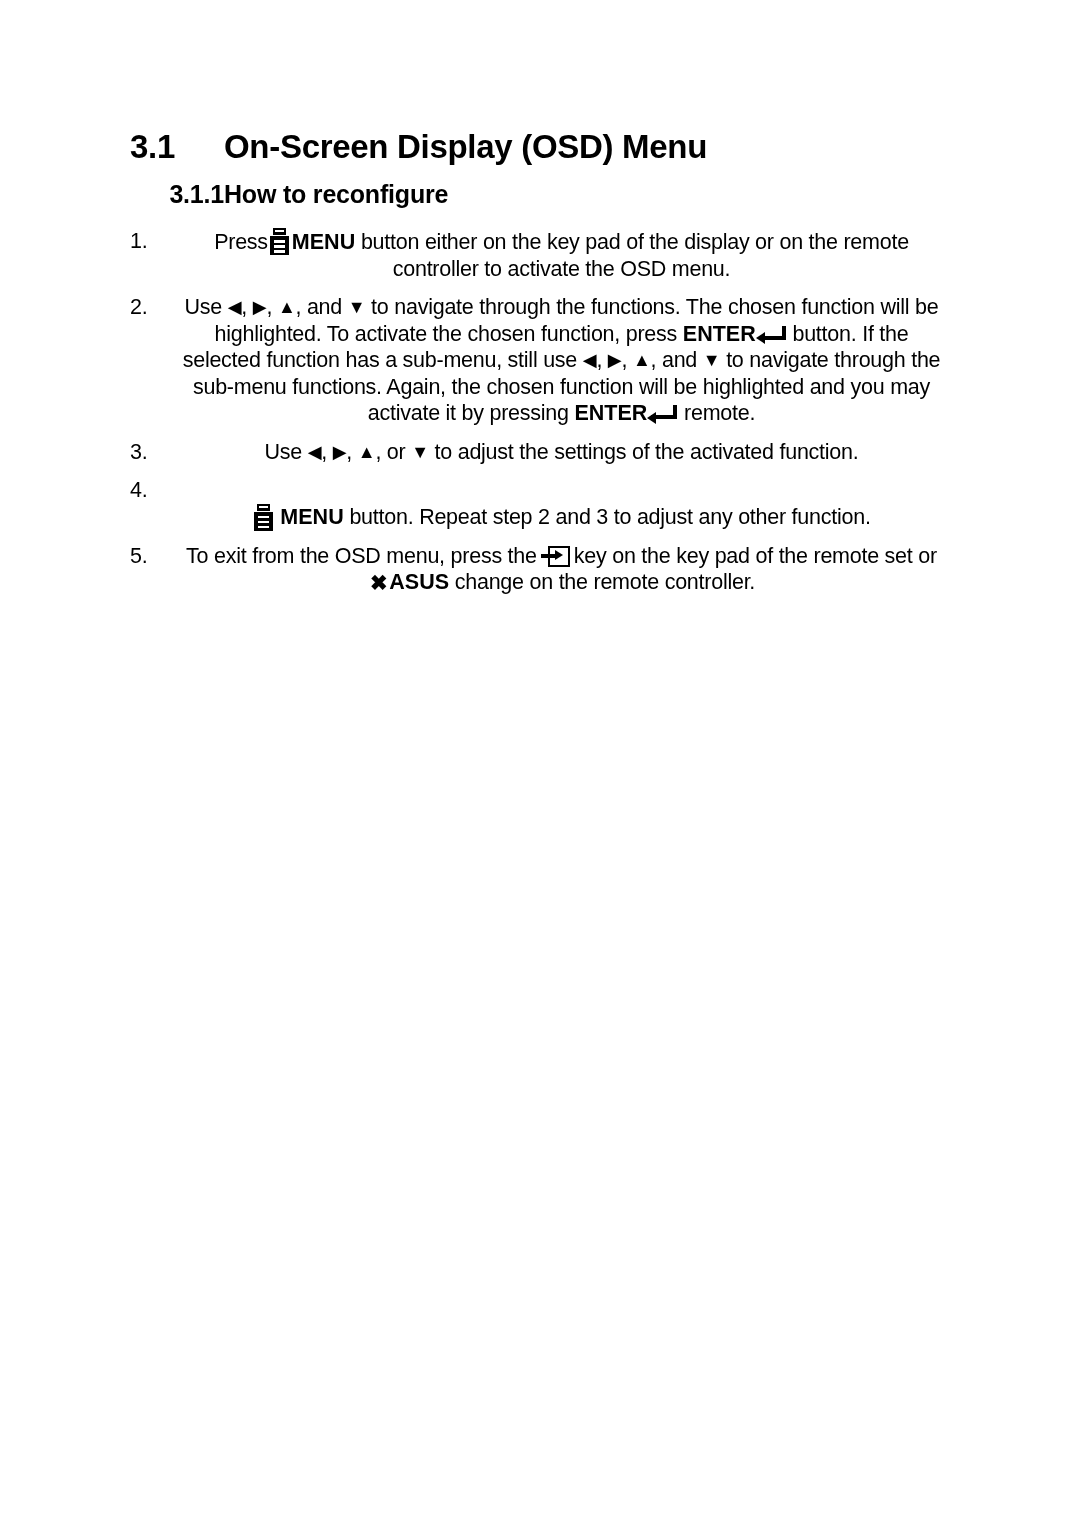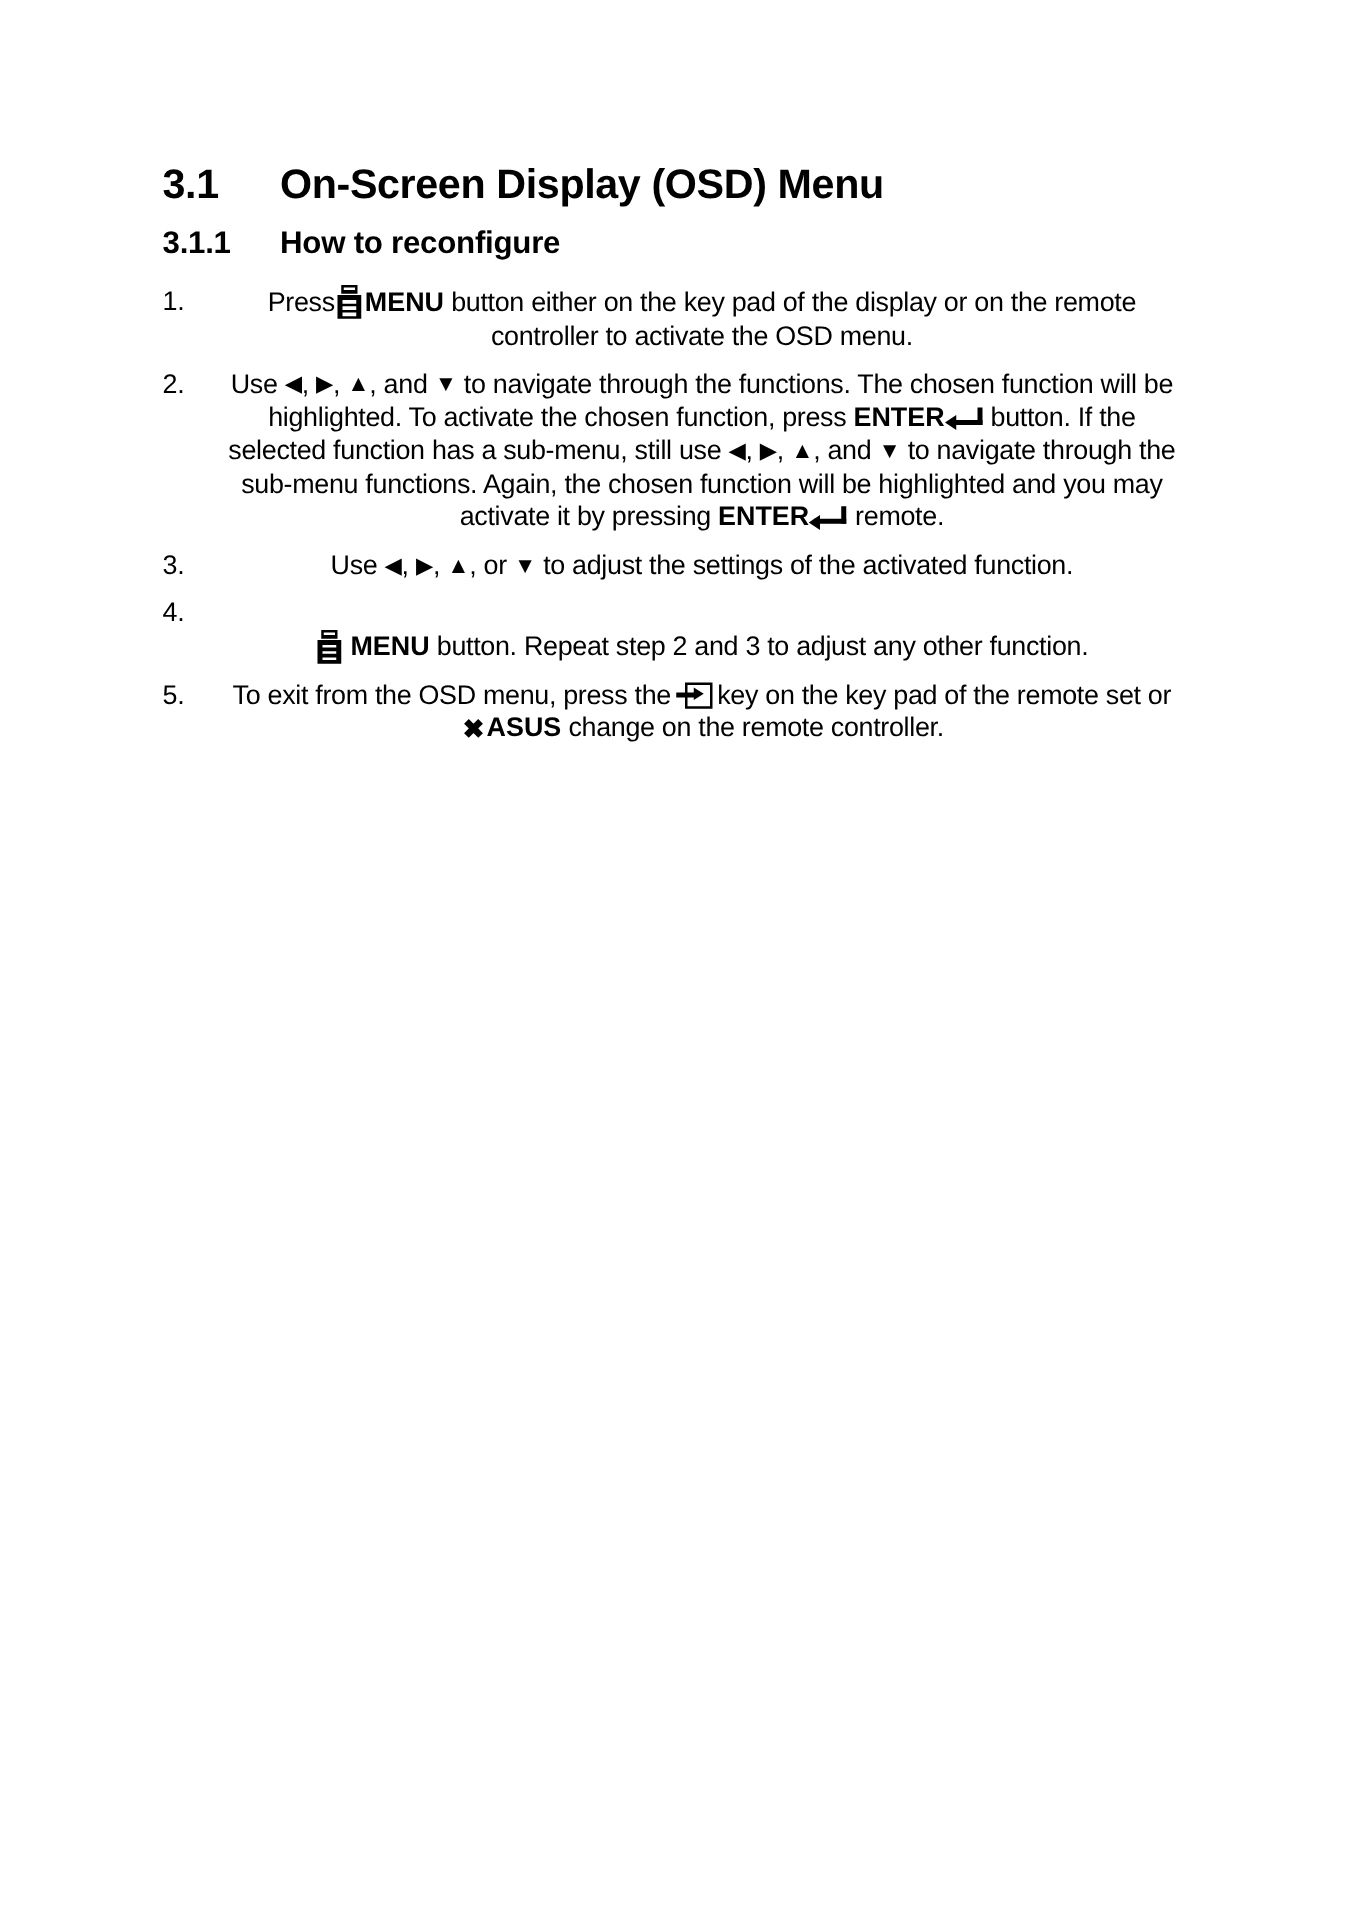--- a/index.html
+++ b/index.html
@@ -38,21 +38,21 @@
 
   .h-sub {
     position: absolute;
     left: 130px;
     top: 180px;
     font-size: 25px;
     font-weight: bold;
     letter-spacing: -0.2px;
     white-space: nowrap;
   }
-  .h-sub .num { display: inline-block; width: 94px; }
+  .h-sub .num { display: inline-block; width: 94px; text-align: right; }
 
   
   .steps {
     position: absolute;
     left: 130px;
     top: 228px;
     width: 818px;
     font-size: 21.5px;
     line-height: 26.5px;
     letter-spacing: -0.25px;

